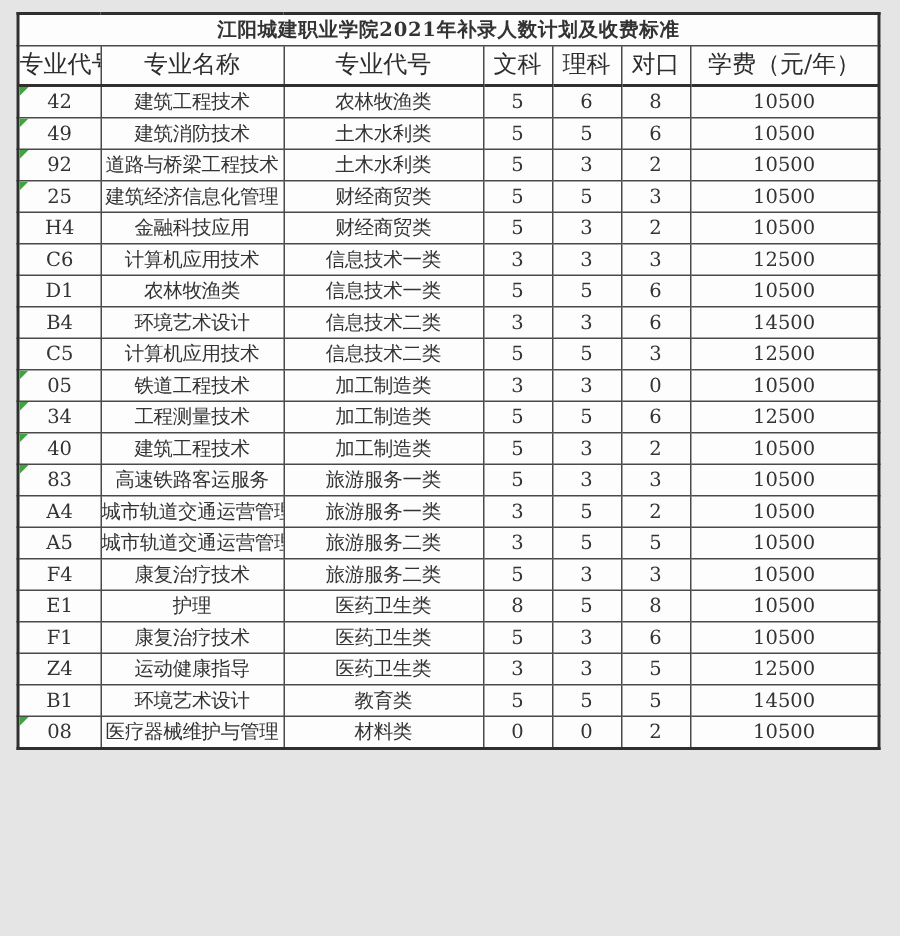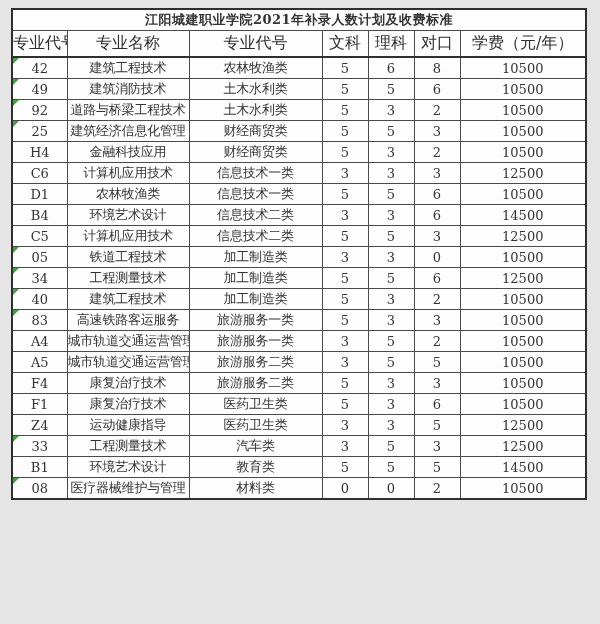--- a/index.html
+++ b/index.html
@@ -232,44 +232,44 @@
         <tr>
           <td class="c-code">F4</td>
           <td class="c-name">康复治疗技术</td>
           <td class="c-cat">旅游服务二类</td>
           <td class="c-num">5</td>
           <td class="c-num">3</td>
           <td class="c-num">3</td>
           <td class="c-fee">10500</td>
         </tr>
         <tr>
+          <td class="c-code">E1</td>
+          <td class="c-name">护理</td>
+          <td class="c-cat">医药卫生类</td>
+          <td class="c-num">8</td>
+          <td class="c-num">5</td>
+          <td class="c-num">8</td>
+          <td class="c-fee">10500</td>
+        </tr>
+        <tr>
           <td class="c-code">F1</td>
           <td class="c-name">康复治疗技术</td>
           <td class="c-cat">医药卫生类</td>
           <td class="c-num">5</td>
           <td class="c-num">3</td>
           <td class="c-num">6</td>
           <td class="c-fee">10500</td>
         </tr>
         <tr>
           <td class="c-code">Z4</td>
           <td class="c-name">运动健康指导</td>
           <td class="c-cat">医药卫生类</td>
           <td class="c-num">3</td>
           <td class="c-num">3</td>
           <td class="c-num">5</td>
-          <td class="c-fee">12500</td>
-        </tr>
-        <tr>
-          <td class="c-code flag">33</td>
-          <td class="c-name">工程测量技术</td>
-          <td class="c-cat">汽车类</td>
-          <td class="c-num">3</td>
-          <td class="c-num">5</td>
-          <td class="c-num">3</td>
           <td class="c-fee">12500</td>
         </tr>
         <tr>
           <td class="c-code">B1</td>
           <td class="c-name">环境艺术设计</td>
           <td class="c-cat">教育类</td>
           <td class="c-num">5</td>
           <td class="c-num">5</td>
           <td class="c-num">5</td>
           <td class="c-fee">14500</td>

